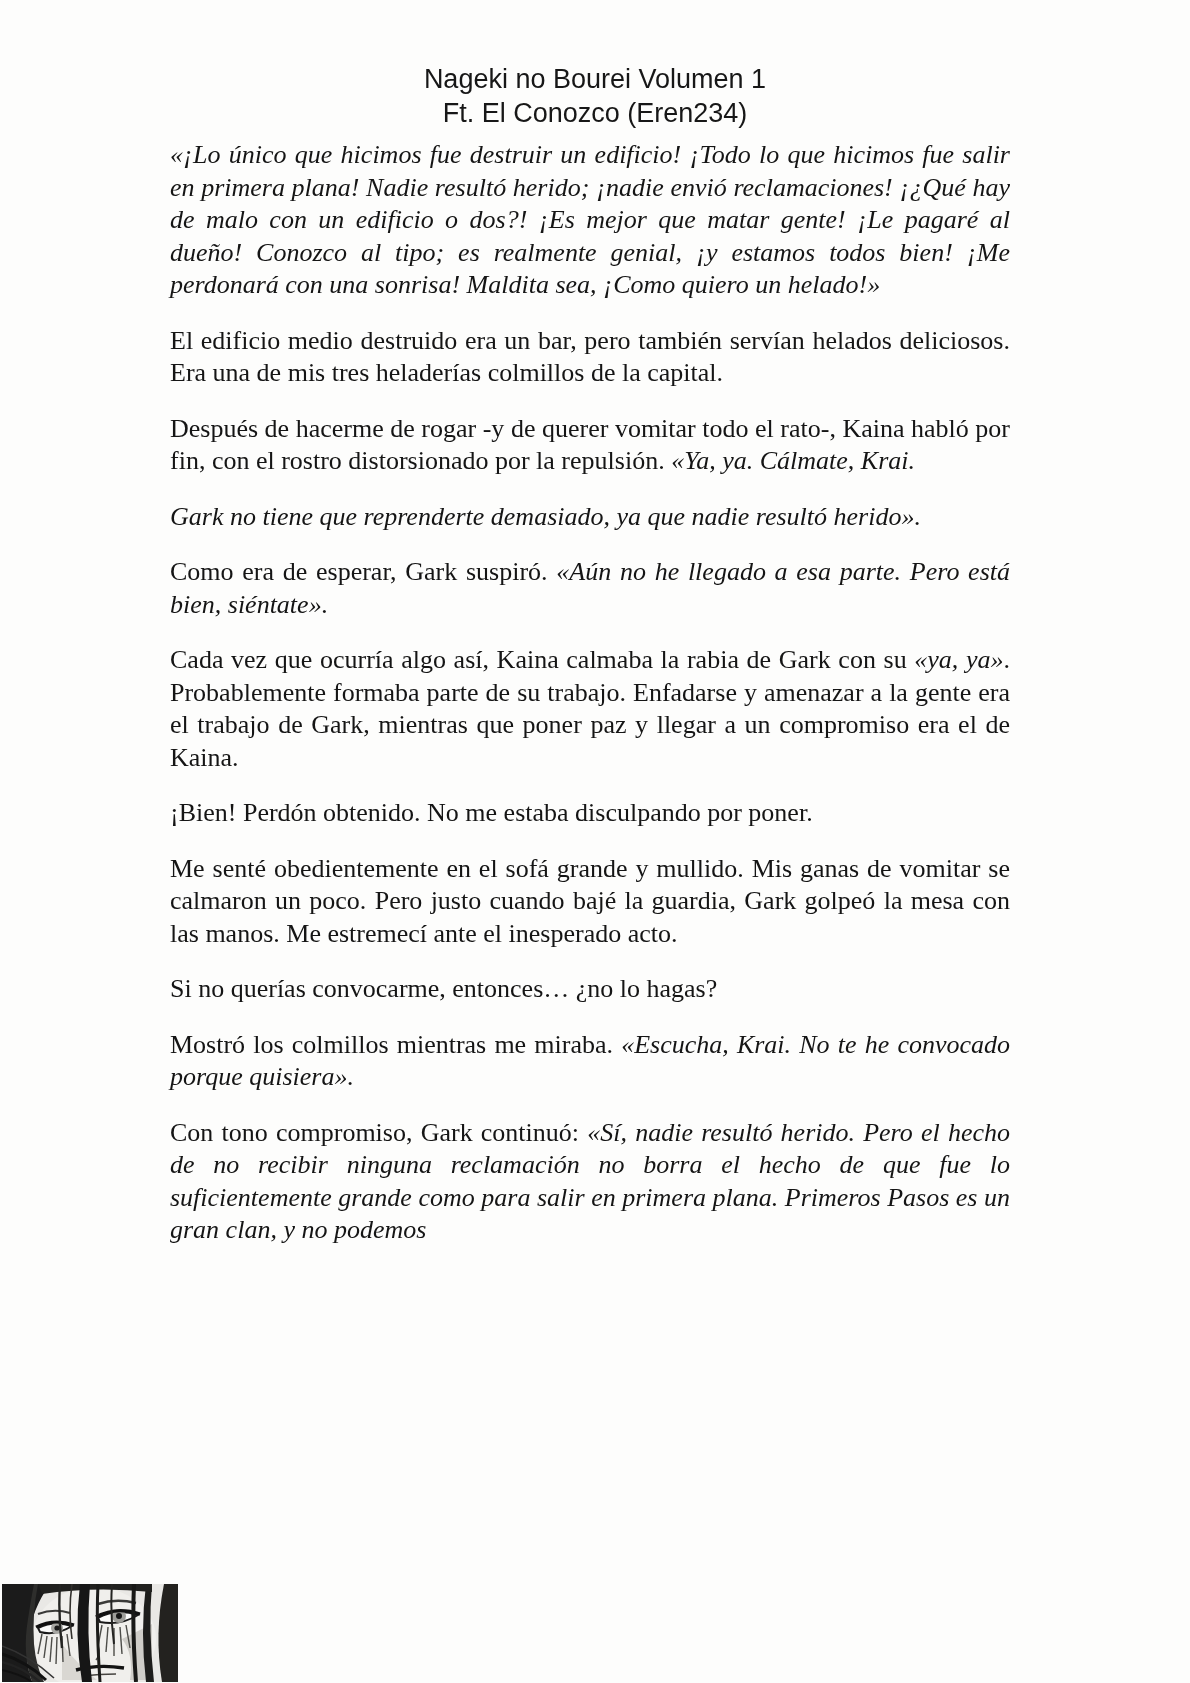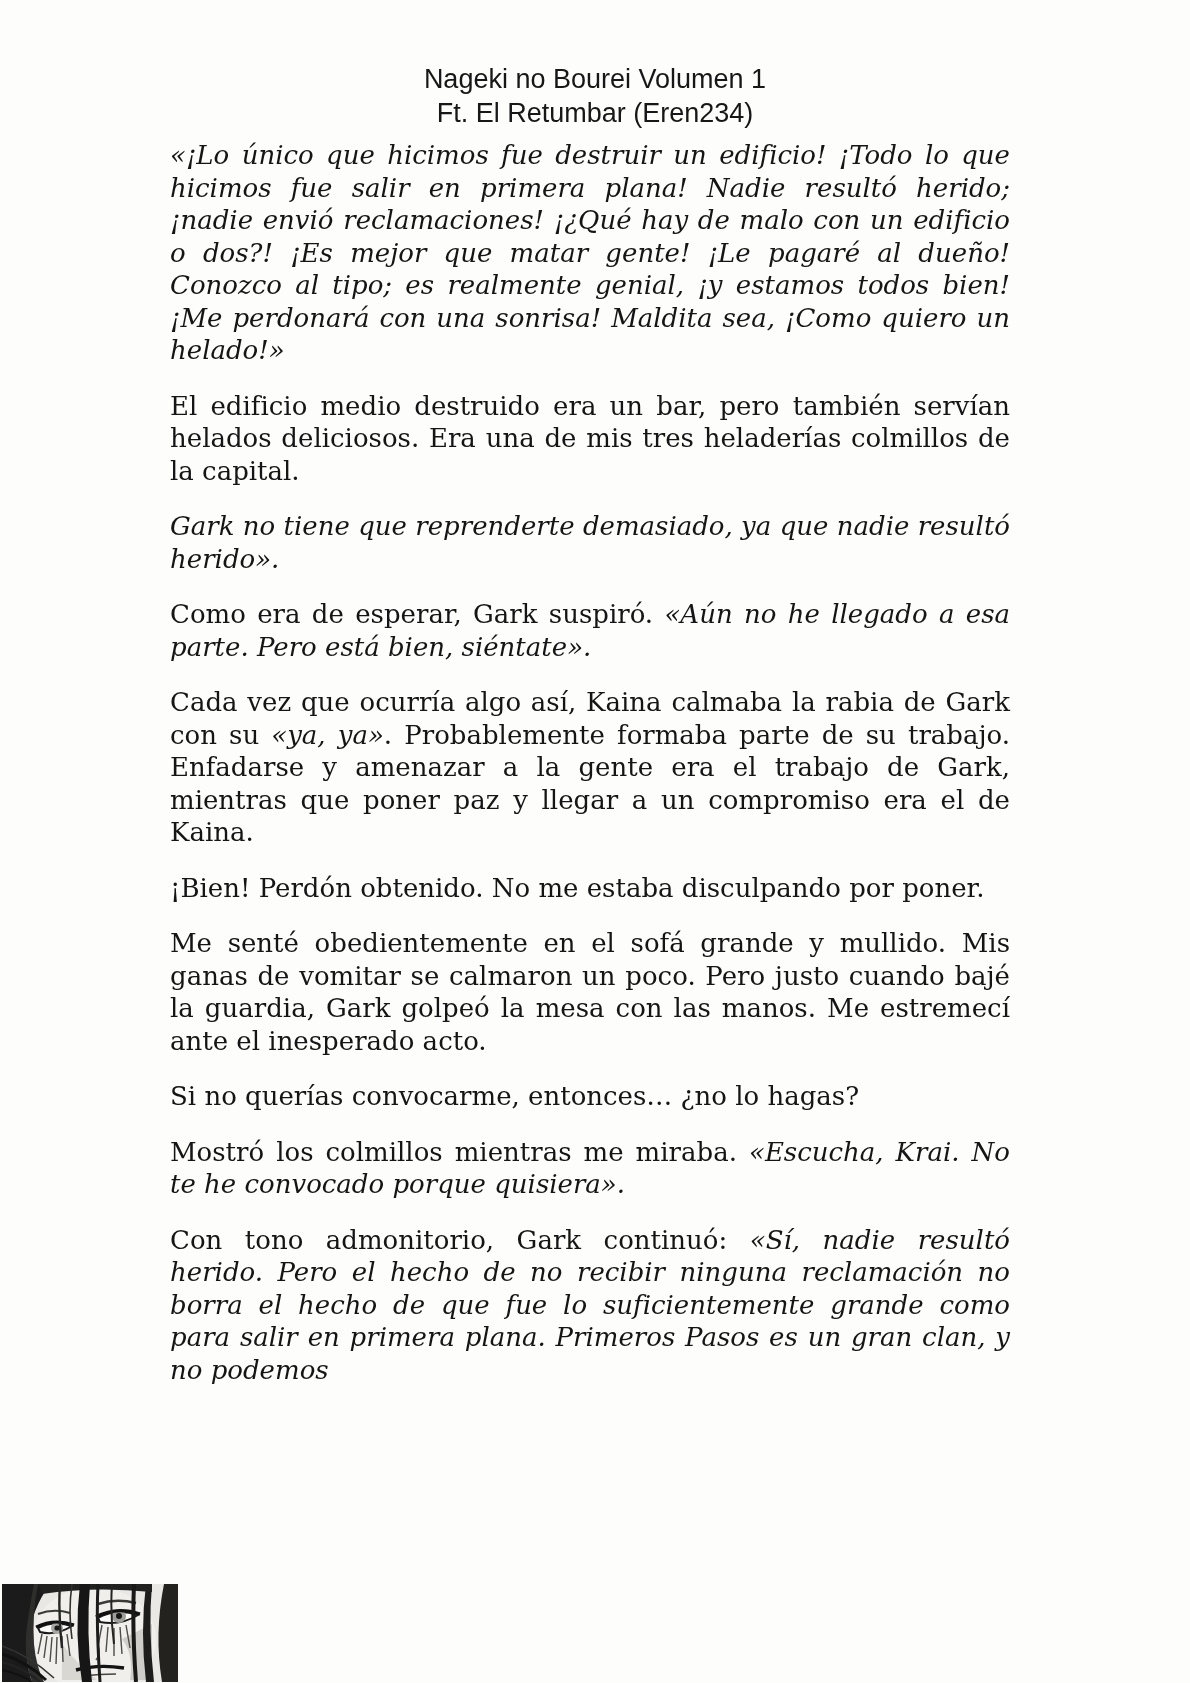--- a/index.html
+++ b/index.html
@@ -26,53 +26,54 @@
   }
   .doc-header .line { display: block; }
   .body-text {
     margin: 9px 180px 0 170px;
     font-family: "DejaVu Serif", "Liberation Serif", serif;
     font-size: 26px;
     line-height: 32.5px;
     text-align: justify;
     color: #151515;
   }
-  .body-text p { margin: 0 0 23px 0; }
+  .body-text p { margin: 0 0 23px 0; font-family: Liberation Serif, serif; }
   .body-text .italic { font-style: italic; }
   .footer-illustration {
     position: absolute;
     left: 2px;
     top: 1584px;
     width: 176px;
     height: 98px;
     overflow: hidden;
   }
   .footer-illustration svg { display: block; }
 </style>
 </head>
 <body>
 
 <div class="page">
 
   <div class="doc-header">
     <span class="line">Nageki no Bourei Volumen 1</span>
-    <span class="line">Ft. El Retumbar (Eren234)</span>
+    <span class="line">Ft. El Conozco (Eren234)</span>
   </div>
 
   <div class="body-text">
       <p><span class="italic">«¡Lo único que hicimos fue destruir un edificio! ¡Todo lo que hicimos fue salir en primera plana! Nadie resultó herido; ¡nadie envió reclamaciones! ¡¿Qué hay de malo con un edificio o dos?! ¡Es mejor que matar gente! ¡Le pagaré al dueño! Conozco al tipo; es realmente genial, ¡y estamos todos bien! ¡Me perdonará con una sonrisa! Maldita sea, ¡Como quiero un helado!»</span></p>
       <p><span>El edificio medio destruido era un bar, pero también servían helados deliciosos. Era una de mis tres heladerías colmillos de la capital.</span></p>
+      <p><span>Después de hacerme de rogar -y de querer vomitar todo el rato-, Kaina habló por fin, con el rostro distorsionado por la repulsión. </span><span class="italic">«Ya, ya. Cálmate, Krai.</span></p>
       <p><span class="italic">Gark no tiene que reprenderte demasiado, ya que nadie resultó herido».</span></p>
       <p><span>Como era de esperar, Gark suspiró. </span><span class="italic">«Aún no he llegado a esa parte. Pero está bien, siéntate».</span></p>
       <p><span>Cada vez que ocurría algo así, Kaina calmaba la rabia de Gark con su </span><span class="italic">«ya, ya»</span><span>. Probablemente formaba parte de su trabajo. Enfadarse y amenazar a la gente era el trabajo de Gark, mientras que poner paz y llegar a un compromiso era el de Kaina.</span></p>
       <p><span>¡Bien! Perdón obtenido. No me estaba disculpando por poner.</span></p>
       <p><span>Me senté obedientemente en el sofá grande y mullido. Mis ganas de vomitar se calmaron un poco. Pero justo cuando bajé la guardia, Gark golpeó la mesa con las manos. Me estremecí ante el inesperado acto.</span></p>
       <p><span>Si no querías convocarme, entonces… ¿no lo hagas?</span></p>
       <p><span>Mostró los colmillos mientras me miraba. </span><span class="italic">«Escucha, Krai. No te he convocado porque quisiera».</span></p>
-      <p><span>Con tono admonitorio, Gark continuó: </span><span class="italic">«Sí, nadie resultó herido. Pero el hecho de no recibir ninguna reclamación no borra el hecho de que fue lo suficientemente grande como para salir en primera plana. Primeros Pasos es un gran clan, y no podemos</span></p>
+      <p><span>Con tono compromiso, Gark continuó: </span><span class="italic">«Sí, nadie resultó herido. Pero el hecho de no recibir ninguna reclamación no borra el hecho de que fue lo suficientemente grande como para salir en primera plana. Primeros Pasos es un gran clan, y no podemos</span></p>
     </div>
 
   <div class="footer-illustration">
     <svg width="176" height="98" viewBox="0 0 176 98" xmlns="http://www.w3.org/2000/svg">
 
       <rect x="0" y="0" width="176" height="98" fill="#e9e8e5"></rect>
       <ellipse cx="92" cy="55" rx="62" ry="52" fill="#f0efec"></ellipse>
 
       <path d="M60 60 Q75 80 95 96 L60 96 Z" fill="#d9d7d2"></path>
       <path d="M120 55 Q132 70 128 96 L150 96 L150 40 Z" fill="#cfcdc8"></path>

